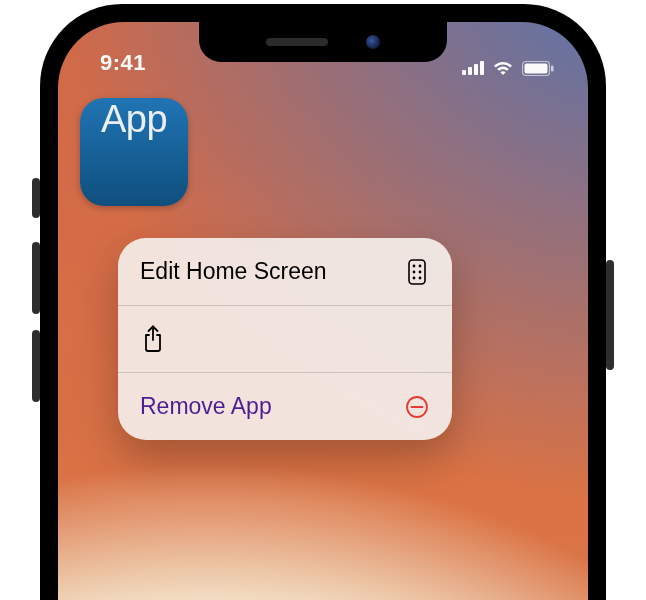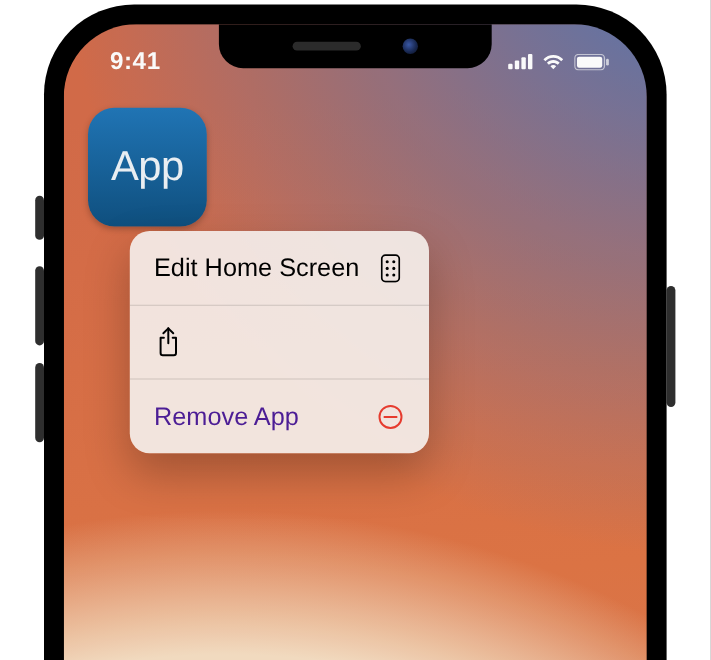--- a/index.html
+++ b/index.html
@@ -56,21 +56,21 @@
   }
   .camera {
     width: 14px; height: 14px; border-radius: 50%;
     background: radial-gradient(circle at 40% 40%, #3b5aa8 0%, #1a2a55 55%, #0b1020 100%);
   }
 
   
   .status-bar {
     position: absolute; top: 0; left: 0; right: 0;
     height: 54px;
-    display: flex; justify-content: space-between; align-items: center;
+    display: flex; justify-content: space-between; align-items: flex-end;
     padding: 14px 28px 0 28px;
     color: #fff;
     z-index: 5;
   }
   .status-time { font-size: 22px; font-weight: 600; letter-spacing: 0.5px; padding-left: 14px; }
   .status-right { display: flex; align-items: center; gap: 8px; padding-right: 6px; }
   .signal-bars { display: flex; align-items: flex-end; gap: 2px; height: 14px; }
   .signal-bars span { width: 4px; background: #fff; border-radius: 1px; }
   .signal-bars span:nth-child(1){ height: 5px; }
   .signal-bars span:nth-child(2){ height: 8px; }
@@ -78,44 +78,44 @@
   .signal-bars span:nth-child(4){ height: 14px; }
   .wifi svg, .battery svg { display:block; }
 
   
   .app-icon {
     position: absolute;
     top: 76px; left: 22px;
     width: 108px; height: 108px;
     border-radius: 24px;
     background: linear-gradient(180deg, #2074b4 0%, #0f4f7e 100%);
-    display: flex; align-items: center; justify-content: center;
+    display: flex; justify-content: center;
     box-shadow: 0 2px 6px rgba(0,0,0,0.25);
     z-index: 8;
   }
   .app-icon-label {
     color: #e9eef2;
     font-size: 38px;
     font-weight: 500;
     letter-spacing: -0.5px;
   }
 
   
   .dim {
     position: absolute; inset: 0;
     background: rgba(0,0,0,0.02);
     z-index: 6;
   }
 
   
   .ctx-menu {
     position: absolute;
-    top: 188px; left: 60px;
-    width: 272px;
-    border-radius: 18px;
+    top: 216px; left: 60px;
+    width: 334px;
+    border-radius: 28px;
     overflow: hidden;
     background: rgba(244,238,234,0.92);
     box-shadow: 0 18px 40px rgba(0,0,0,0.25);
     z-index: 10;
   }
   .ctx-item {
     display: flex; align-items: center; justify-content: space-between;
     padding: 20px 22px;
     font-size: 23px;
     font-weight: 400;

